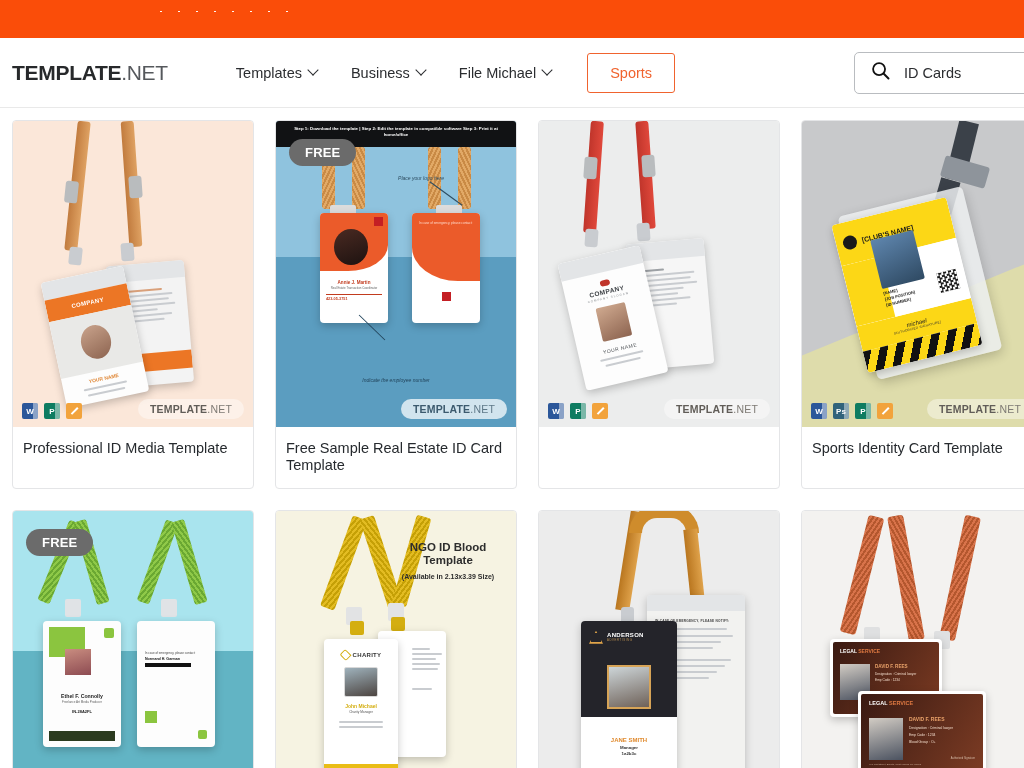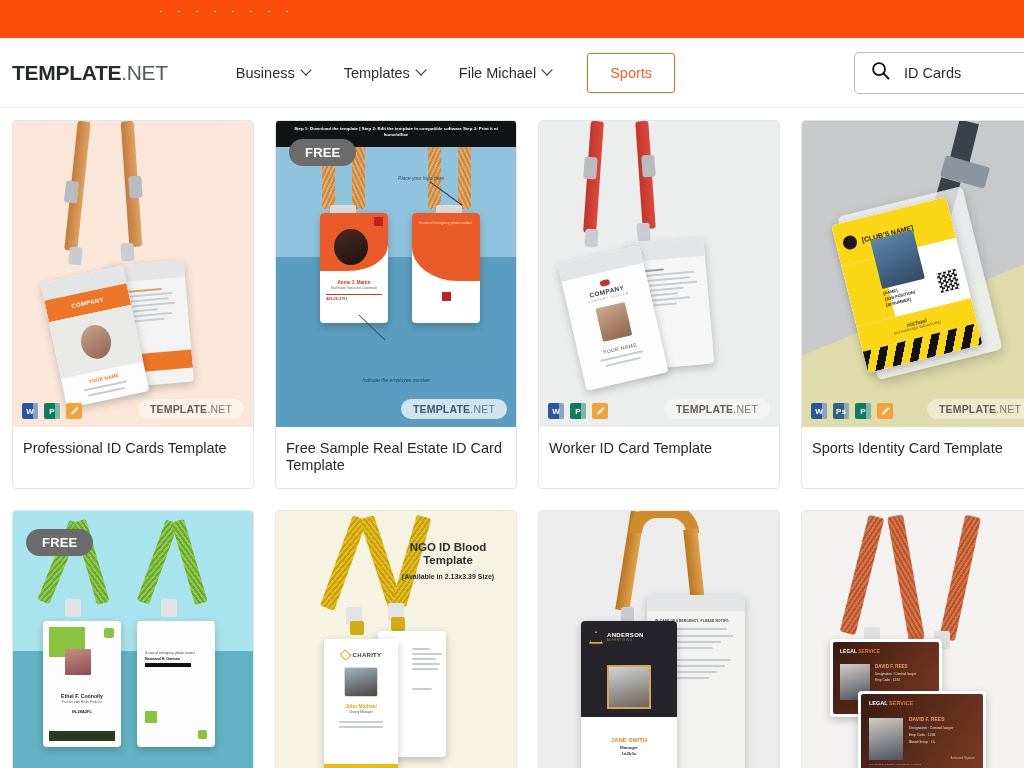--- a/index.html
+++ b/index.html
@@ -307,25 +307,25 @@
   <div class="promo-dots"></div>
 </div>
 
 <div class="navbar">
   <div class="logo">
     <span class="b">TEMPLATE</span><span class="t">.NET</span>
   </div>
 
   <div class="nav-links">
     <div class="nav-item">
+      <span>Templates</span>
+      <span class="chev"></span>
+    </div>
+    <div class="nav-item">
       <span>Business</span>
-      <span class="chev"></span>
-    </div>
-    <div class="nav-item">
-      <span>Templates</span>
       <span class="chev"></span>
     </div>
     <div class="nav-item">
       <span>File Michael</span>
       <span class="chev"></span>
     </div>
     <button class="pricing-btn">Sports</button>
   </div>
 
   <div class="search-wrap">
@@ -381,21 +381,21 @@
         <span class="fmt word">W</span>
         <span class="fmt pub">P</span>
         <span class="fmt edit">
             <i class="pencil"></i>
           </span>
       </div>
       <div class="watermark">
         <span class="wb">TEMPLATE</span><span class="wl">.NET</span>
       </div>
     </div>
-    <div class="card-title">Professional ID Cards Template</div>
+    <div class="card-title">Professional ID Media Template</div>
   </div>
 
   <div class="card">
     <div class="thumb bg-sky">
       <div class="blackbar">Step 1: Download the template | Step 2: Edit the template in compatible software Step 3: Print it at home/office</div>
       <div class="scene">
         <div style="position:absolute;left:0;right:0;top:136px;bottom:0;background:#5b9dc0;"></div>
 
         <div class="strap" style="left:46px;top:26px;height:62px;background:repeating-linear-gradient(115deg,#c98a45 0 2px,#e2a966 2px 4px);"></div>
         <div class="strap" style="left:76px;top:26px;height:62px;background:repeating-linear-gradient(65deg,#c98a45 0 2px,#e2a966 2px 4px);"></div>
@@ -484,21 +484,20 @@
         <span class="fmt word">W</span>
         <span class="fmt pub">P</span>
         <span class="fmt edit">
             <i class="pencil"></i>
           </span>
       </div>
       <div class="watermark">
         <span class="wb">TEMPLATE</span><span class="wl">.NET</span>
       </div>
     </div>
-    <div class="card-title">Worker ID Card Template</div>
   </div>
 
   <div class="card">
     <div class="thumb bg-grey2">
       <div class="scene">
         <div style="position:absolute;left:0;right:0;bottom:0;height:170px;background:#dedcab;clip-path:polygon(0 58%,100% 0,100% 100%,0 100%);"></div>
 
         <div style="position:absolute;left:150px;top:0;width:20px;height:60px;background:#3b4149;transform:rotate(14deg);"></div>
         <div style="position:absolute;left:140px;top:40px;width:46px;height:22px;background:#8e949b;border-radius:3px;transform:rotate(16deg);"></div>
         <div style="position:absolute;left:132px;top:58px;width:20px;height:50px;background:#3b4149;transform:rotate(16deg);"></div>

